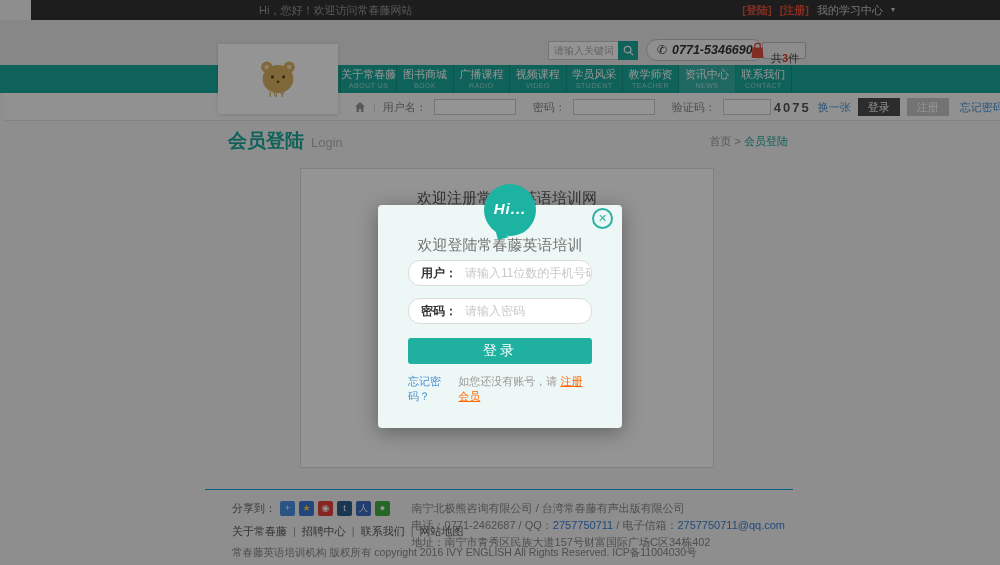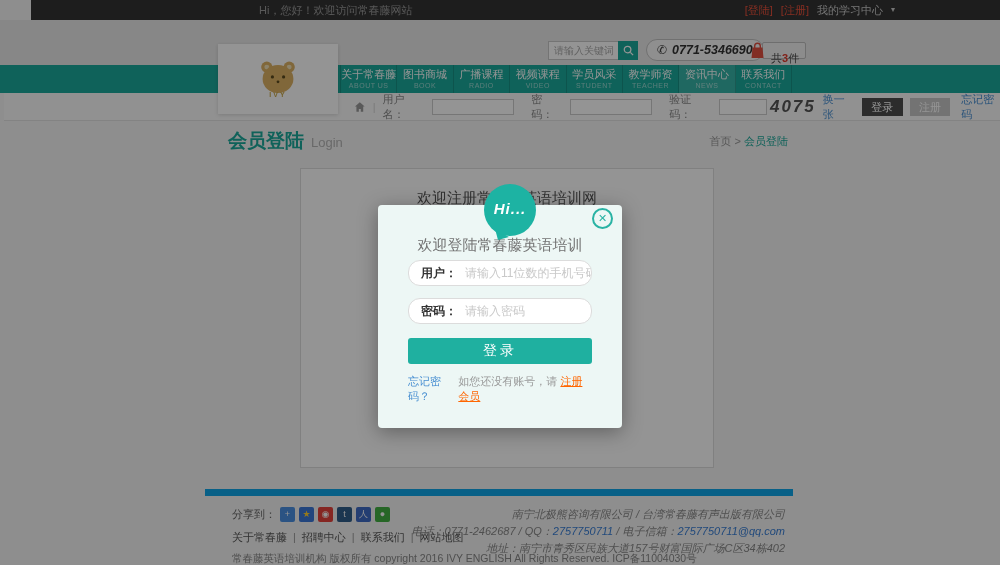--- a/index.html
+++ b/index.html
@@ -5,21 +5,21 @@
   * { margin:0; padding:0; box-sizing:border-box; }
   html,body { width:1000px; height:565px; }
   body {
     position:relative; overflow:hidden; background:#f4f4f4;
     font-family:"Liberation Sans","DejaVu Sans",sans-serif;
   }
   
   .topbar { position:absolute; top:0; left:0; width:100%; height:20px; background:#333; z-index:3;margin-left:31px; }
   .topbar .welcome { position:absolute; left:228px; top:0; line-height:20px; font-size:11px; color:#9a9a9a; }
   .topbar-right { position:absolute; right:136px; top:0; line-height:20px; font-size:11px; display:flex; gap:8px; align-items:center; }
-  .topbar-right .hotlink { color:#e8503a; text-decoration:none; }
+  .topbar-right .hotlink { color:#e8503a; text-decoration:none;font-weight:bold; }
   .topbar-right .center-link { color:#c9c9c9; text-decoration:none; }
   .topbar-right .caret { color:#c9c9c9; font-size:8px; }
   
   .header { position:absolute; top:20px; left:0; width:100%; height:45px; background:#e9e9e9; z-index:2; }
   .search-box { position:absolute; left:548px; top:21px; height:19px; display:flex; }
   .search-box input { width:70px; height:19px; border:1px solid #c9c9c9; border-right:none; background:#fff; font-size:10px; padding:0 5px; color:#555; outline:none; }
   .search-box input::placeholder { color:#aaa; }
   .search-btn { width:20px; height:19px; background:#1ba99b; border:none; cursor:pointer; display:flex; align-items:center; justify-content:center; }
   .phone-badge { position:absolute; left:646px; top:19px; height:22px; border:1px solid #c2c2c2; border-radius:12px; background:#f7f7f7; display:flex; align-items:center; padding:0 10px; gap:5px; }
   .phone-badge .ph-ic { font-size:12px; color:#444; }
@@ -37,21 +37,21 @@
   .nav-en { display:block; font-size:7px; color:rgba(255,255,255,0.55); text-transform:uppercase; letter-spacing:.5px; line-height:9px; }
   
   .logo-box { position:absolute; left:218px; top:44px; width:120px; height:70px; background:#fff; z-index:5; box-shadow:0 1px 4px rgba(0,0,0,0.15); display:flex; align-items:center; justify-content:center; gap:5px; cursor:pointer; }
   .logo-cn { font-family:"Liberation Serif","DejaVu Serif",serif; font-weight:bold; font-size:24px; color:#3fae68; letter-spacing:1px; }
   
   .quick-strip { position:absolute; top:93px; left:4px; width:100%; height:28px; background:#fafafa; border-bottom:1px solid #e2e2e2; z-index:1; }
   .quick-row { position:absolute; left:350px; top:0; height:28px; display:flex; align-items:center; gap:7px; font-size:11px; color:#888; }
   .q-div { color:#d5d5d5; }
   .q-input { width:82px; height:16px; border:1px solid #ccc; background:#fff; outline:none; font-size:11px; padding:0 3px; }
   .q-input.small { width:48px; }
-  .captcha-val { font-style:italic; font-weight:bold; font-size:17px; color:#555; letter-spacing:2px; margin-left:-4px; }
+  .captcha-val { font-weight:bold; font-size:13px; color:#555; letter-spacing:2px; margin-left:-4px; }
   .q-link { color:#4a90d2; text-decoration:none; }
   .q-btn { width:42px; height:18px; border:none; color:#fff; font-size:11px; line-height:18px; text-align:center; cursor:pointer; }
   .q-btn.dark { background:#4c4c4c; }
   .q-btn.gray { background:#c6c6c6; }
   
   .title-row { position:absolute; top:128px; left:228px; display:flex; align-items:baseline; gap:7px; }
   .page-title { font-size:19px; font-weight:bold; color:#1ba99b; }
   .page-title-en { font-size:13px; color:#b5b5b5; }
   .breadcrumb { position:absolute; top:134px; right:212px; font-size:11px; color:#999; }
   .breadcrumb .cur { color:#1ba99b; text-decoration:none; }
@@ -71,29 +71,29 @@
   .m-field.f2 { top:93px; }
   .m-label { margin-left:12px; font-size:12px; color:#333; font-weight:bold; white-space:nowrap; }
   .m-input { border:none; outline:none; flex:1; font-size:12px; color:#333; margin-left:8px; background:transparent; min-width:0; }
   .m-input::placeholder { color:#c9c9c9; }
   .m-btn { position:absolute; left:30px; top:133px; width:184px; height:26px; background:#1fb0a0; border:none; border-radius:3px; color:#fff; font-size:14px; letter-spacing:3px; cursor:pointer; }
   .m-links { position:absolute; left:30px; top:169px; width:184px; display:flex; justify-content:space-between; align-items:center; font-size:11px; }
   .m-forgot { color:#4a90d2; text-decoration:none; }
   .m-noacct { color:#999; }
   .m-reg { color:#ff6600; text-decoration:underline; }
   
-  .footer { position:absolute; top:489px; left:205px; width:588px; border-top:7px solid #0ea5e9; height:70px; }
+  .footer { position:absolute; top:489px; left:205px; width:588px; border-top:1px solid #0ea5e9; height:70px; }
   .footer-left { position:absolute; left:27px; top:10px; font-size:11px; color:#666; }
   .share-row { display:flex; align-items:center; gap:4px; height:16px; }
   .share-ic { width:15px; height:15px; border-radius:2px; display:inline-block; text-align:center; line-height:15px; font-size:9px; color:#fff; cursor:pointer; }
   .links-row { margin-top:8px; color:#555; }
   .links-row a { color:#555; text-decoration:none; }
   .links-row .sep { color:#999; padding:0 6px; }
   .copyright { margin-top:7px; font-size:10.5px; color:#888; }
-  .footer-right { position:absolute; right:8px; top:10px; text-align:right; font-size:11px; color:#888; line-height:17px;font-style:italic; }
+  .footer-right { position:absolute; right:8px; top:10px; font-size:11px; color:#888; line-height:17px; }
   .footer-right .blue { color:#3a7fd5; text-decoration:none; }
 </style>
 </head>
 <body>
 
 <div class="topbar">
   <span class="welcome">Hi，您好！欢迎访问常春藤网站</span>
   <div class="topbar-right">
     <a href="#" class="hotlink">[登陆]</a>
     <a href="#" class="hotlink">[注册]</a>

